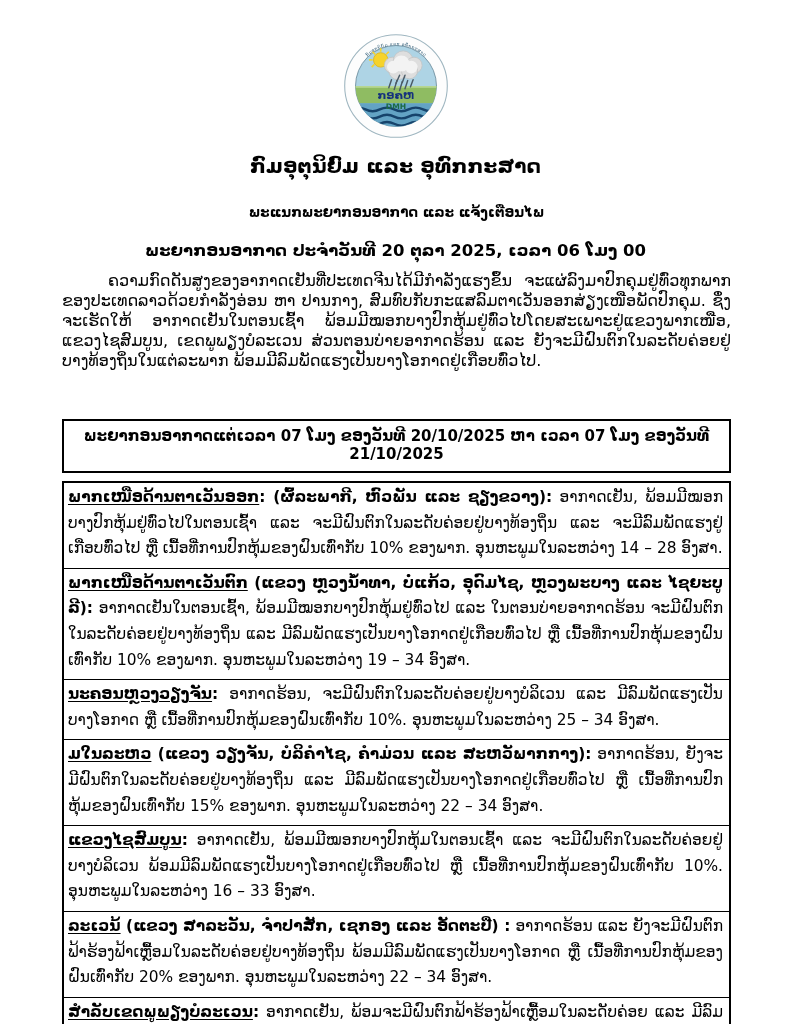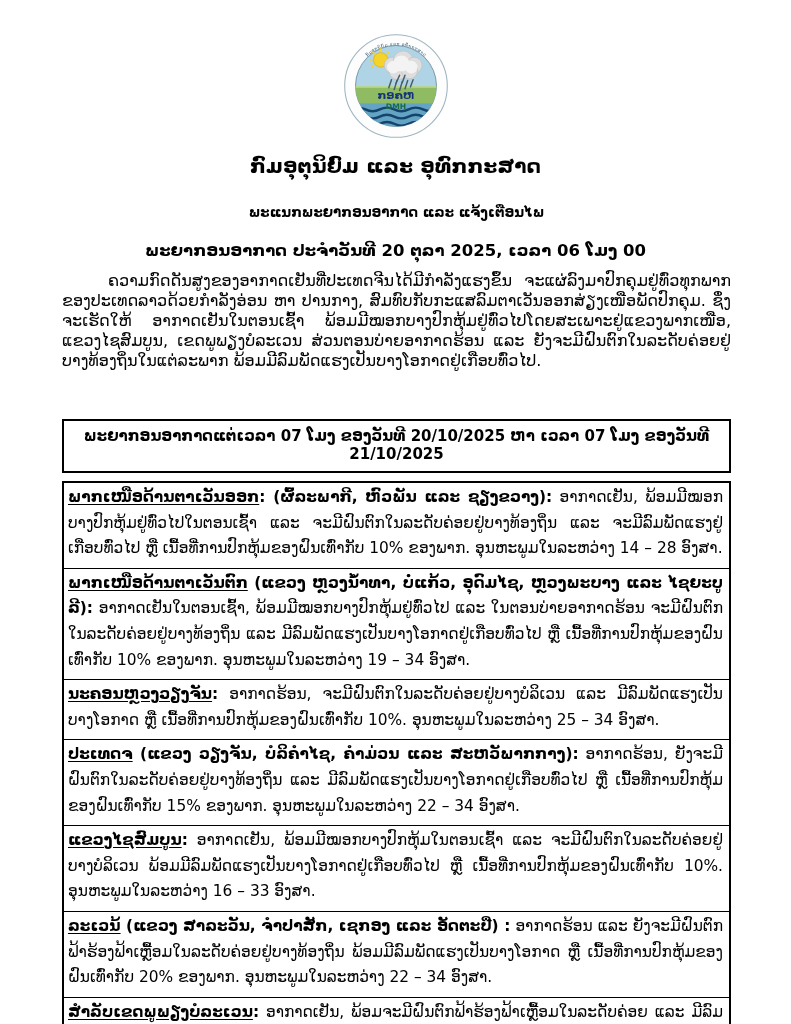--- a/index.html
+++ b/index.html
@@ -155,21 +155,21 @@
 
       <div class="frow">
         <span class="rg">ພາກເໜືອດ້ານຕາເວັນຕົກ</span><span class="sep"> </span><span class="prov">(ແຂວງ ຫຼວງນໍ້າທາ, ບໍ່ແກ້ວ, ອຸດົມໄຊ, ຫຼວງພະບາງ ແລະ ໄຊຍະບູລີ):</span><span> ອາກາດເຢັນໃນຕອນເຊົ້າ, ພ້ອມມີໝອກບາງປົກຫຸ້ມຢູ່ທົ່ວໄປ ແລະ ໃນຕອນບ່າຍອາກາດຮ້ອນ ຈະມີຝົນຕົກໃນລະດັບຄ່ອຍຢູ່ບາງທ້ອງຖິ່ນ ແລະ ມີລົມພັດແຮງເປັນບາງໂອກາດຢູ່ເກືອບທົ່ວໄປ ຫຼື ເນື້ອທີ່ການປົກຫຸ້ມຂອງຝົນເທົ່າກັບ 10% ຂອງພາກ. ອຸນຫະພູມໃນລະຫວ່າງ 19 – 34 ອົງສາ.</span>
       </div>
 
       <div class="frow">
         <span class="rg">ນະຄອນຫຼວງວຽງຈັນ</span><span class="sep">:</span><span class="prov"></span><span> ອາກາດຮ້ອນ, ຈະມີຝົນຕົກໃນລະດັບຄ່ອຍຢູ່ບາງບໍລິເວນ ແລະ ມີລົມພັດແຮງເປັນບາງໂອກາດ ຫຼື ເນື້ອທີ່ການປົກຫຸ້ມຂອງຝົນເທົ່າກັບ 10%. ອຸນຫະພູມໃນລະຫວ່າງ 25 – 34 ອົງສາ.</span>
       </div>
 
       <div class="frow">
-        <span class="rg">ປະເທດຈ</span><span class="sep"> </span><span class="prov">(ແຂວງ ວຽງຈັນ, ບໍລິຄໍາໄຊ, ຄໍາມ່ວນ ແລະ ສະຫວັພາກກາງ):</span><span> ອາກາດຮ້ອນ, ຍັງຈະມີຝົນຕົກໃນລະດັບຄ່ອຍຢູ່ບາງທ້ອງຖິ່ນ ແລະ ມີລົມພັດແຮງເປັນບາງໂອກາດຢູ່ເກືອບທົ່ວໄປ ຫຼື ເນື້ອທີ່ການປົກຫຸ້ມຂອງຝົນເທົ່າກັບ 15% ຂອງພາກ. ອຸນຫະພູມໃນລະຫວ່າງ 22 – 34 ອົງສາ.</span>
+        <span class="rg">ມໃນລະຫວ</span><span class="sep"> </span><span class="prov">(ແຂວງ ວຽງຈັນ, ບໍລິຄໍາໄຊ, ຄໍາມ່ວນ ແລະ ສະຫວັພາກກາງ):</span><span> ອາກາດຮ້ອນ, ຍັງຈະມີຝົນຕົກໃນລະດັບຄ່ອຍຢູ່ບາງທ້ອງຖິ່ນ ແລະ ມີລົມພັດແຮງເປັນບາງໂອກາດຢູ່ເກືອບທົ່ວໄປ ຫຼື ເນື້ອທີ່ການປົກຫຸ້ມຂອງຝົນເທົ່າກັບ 15% ຂອງພາກ. ອຸນຫະພູມໃນລະຫວ່າງ 22 – 34 ອົງສາ.</span>
       </div>
 
       <div class="frow">
         <span class="rg">ແຂວງໄຊສົມບູນ</span><span class="sep">:</span><span class="prov"></span><span> ອາກາດເຢັນ, ພ້ອມມີໝອກບາງປົກຫຸ້ມໃນຕອນເຊົ້າ ແລະ ຈະມີຝົນຕົກໃນລະດັບຄ່ອຍຢູ່ບາງບໍລິເວນ ພ້ອມມີລົມພັດແຮງເປັນບາງໂອກາດຢູ່ເກືອບທົ່ວໄປ ຫຼື ເນື້ອທີ່ການປົກຫຸ້ມຂອງຝົນເທົ່າກັບ 10%. ອຸນຫະພູມໃນລະຫວ່າງ 16 – 33 ອົງສາ.</span>
       </div>
 
       <div class="frow">
         <span class="rg">ລະເວນ້</span><span class="sep"> </span><span class="prov">(ແຂວງ ສາລະວັນ, ຈໍາປາສັກ, ເຊກອງ ແລະ ອັດຕະປື) :</span><span> ອາກາດຮ້ອນ ແລະ ຍັງຈະມີຝົນຕົກຟ້າຮ້ອງຟ້າເຫຼື້ອມໃນລະດັບຄ່ອຍຢູ່ບາງທ້ອງຖິ່ນ ພ້ອມມີລົມພັດແຮງເປັນບາງໂອກາດ ຫຼື ເນື້ອທີ່ການປົກຫຸ້ມຂອງຝົນເທົ່າກັບ 20% ຂອງພາກ. ອຸນຫະພູມໃນລະຫວ່າງ 22 – 34 ອົງສາ.</span>
       </div>
 

